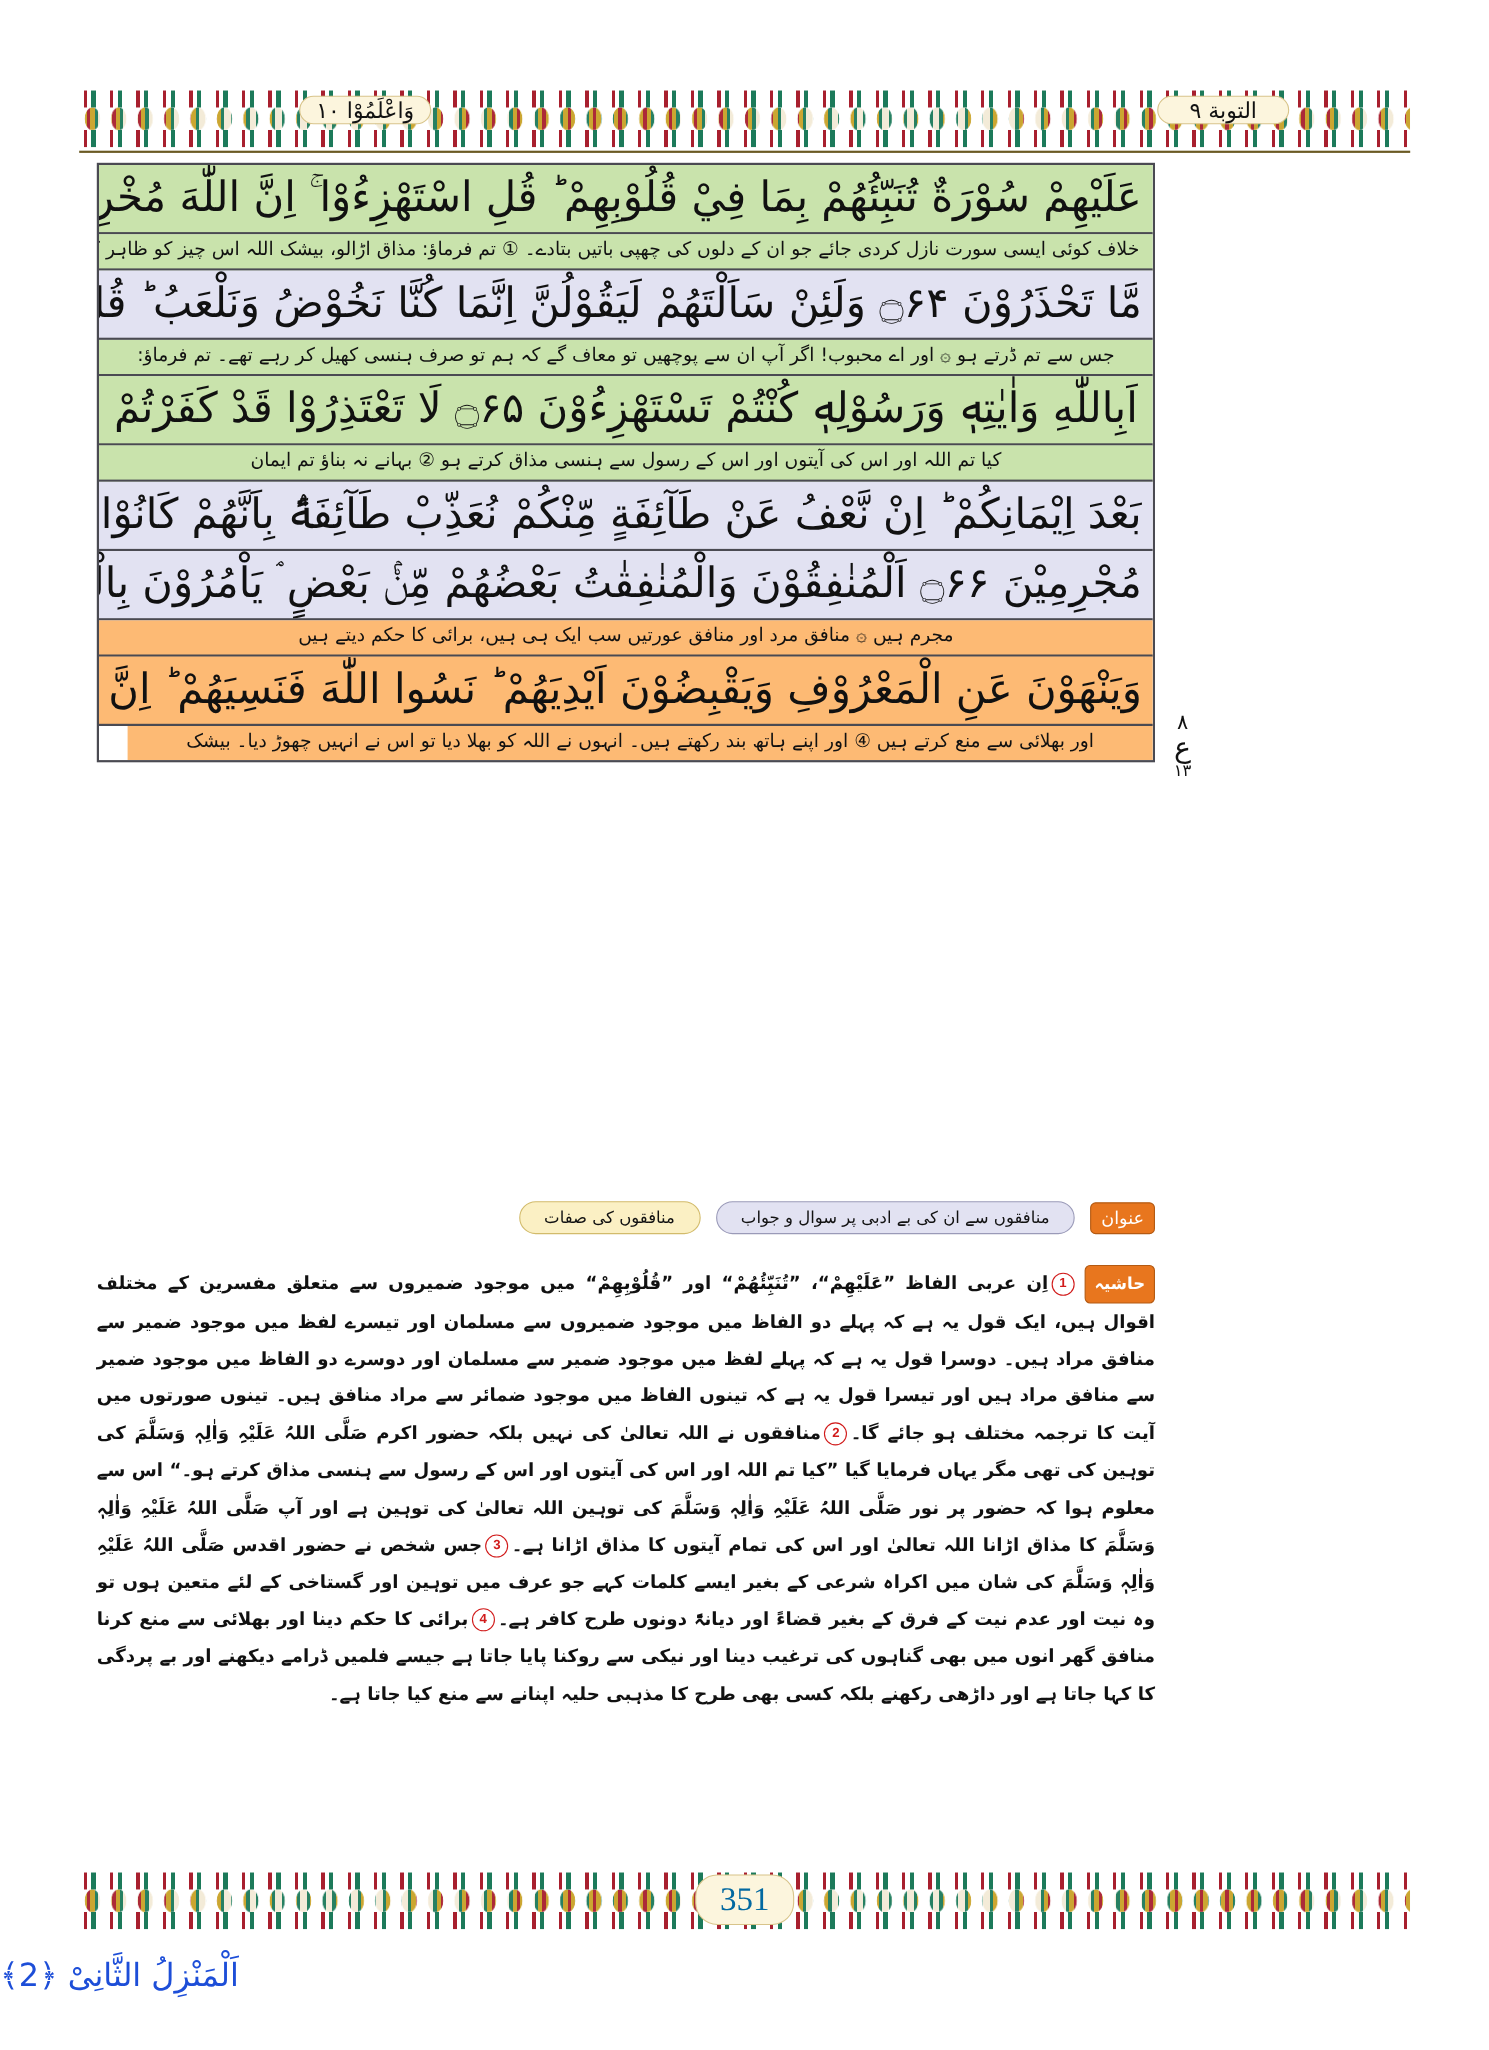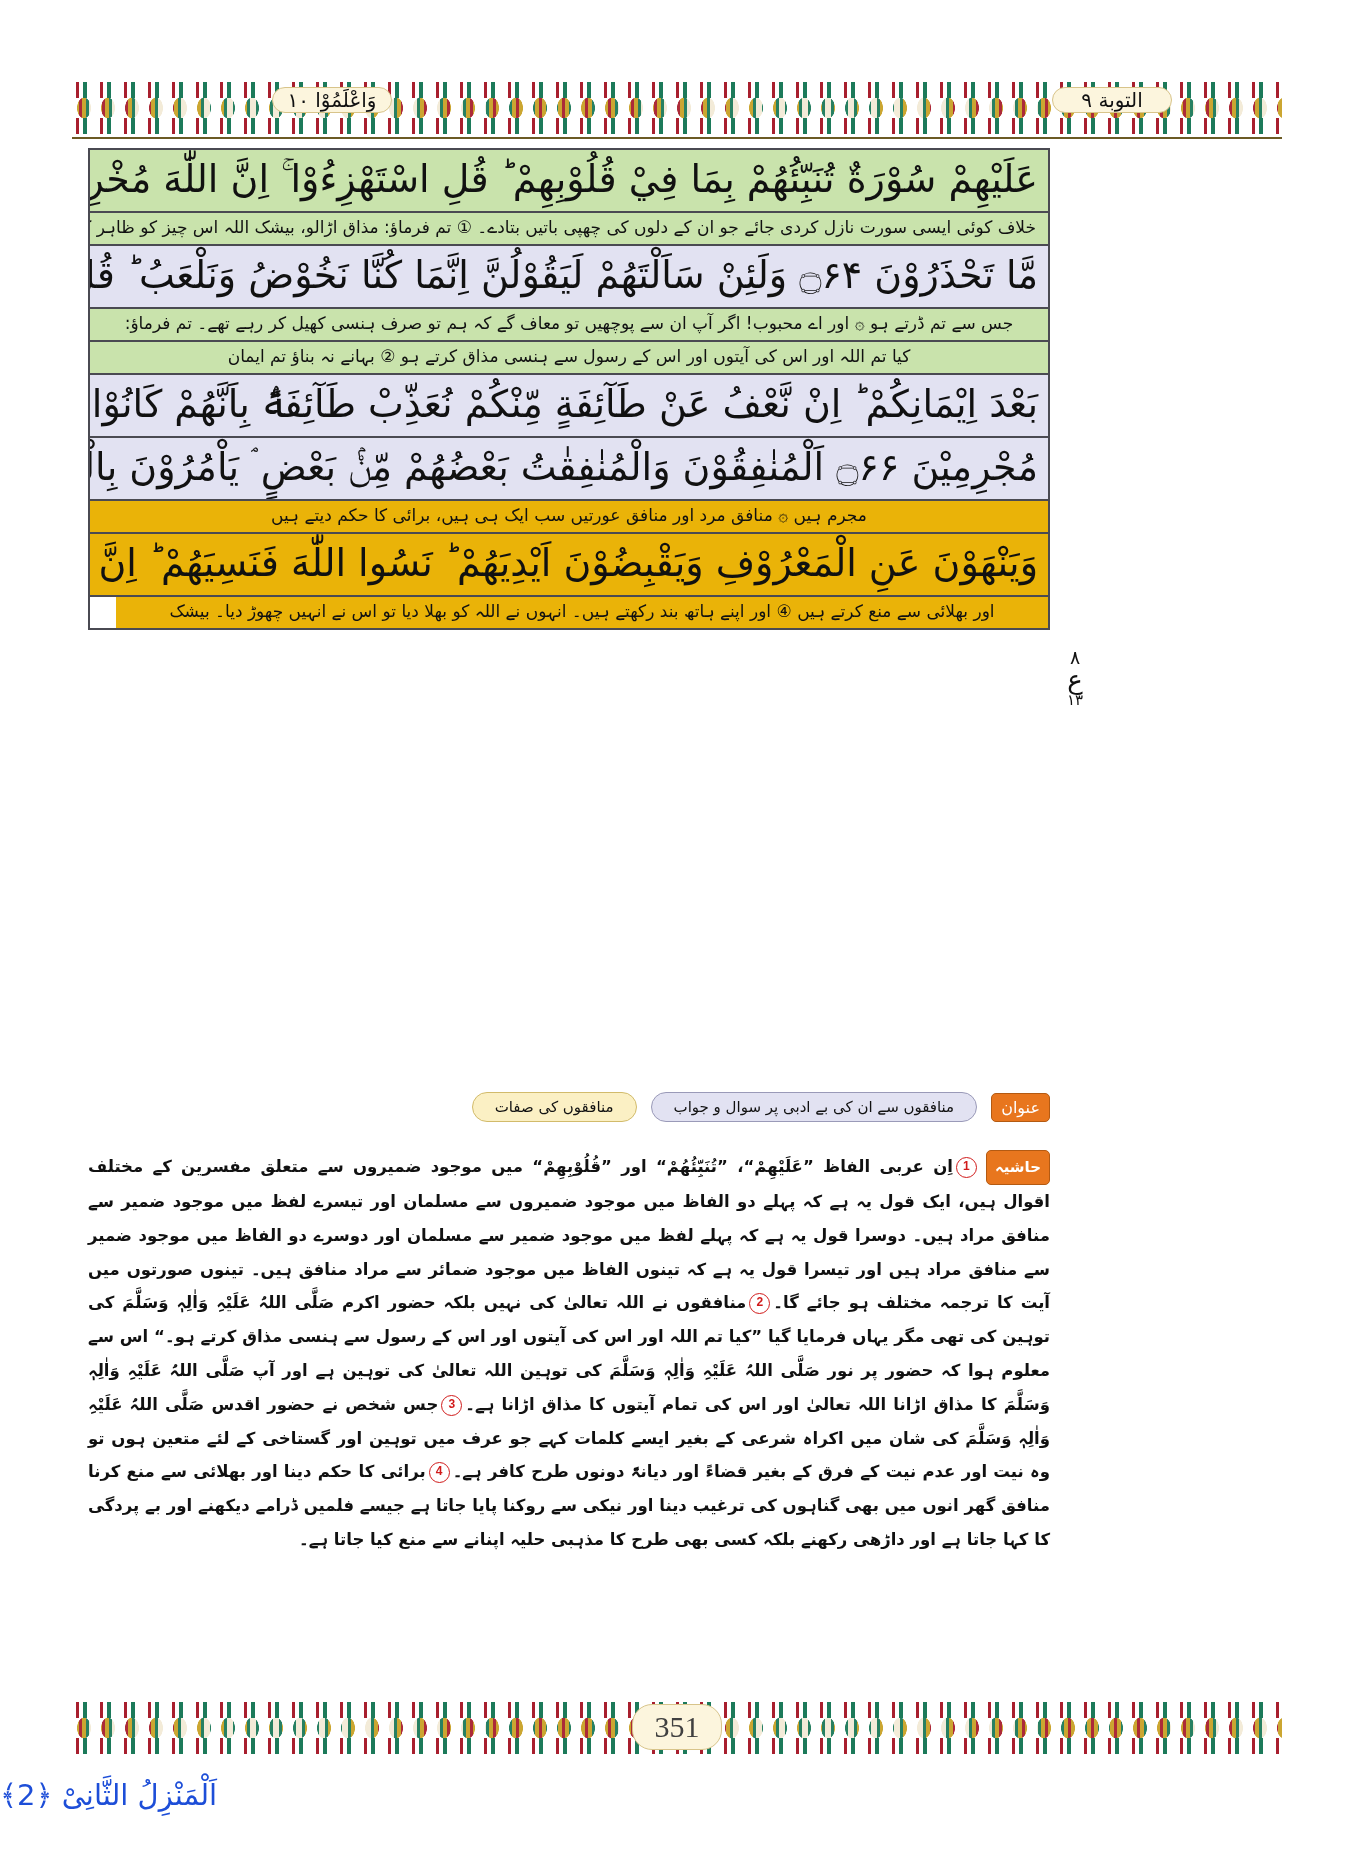--- a/index.html
+++ b/index.html
@@ -130,21 +130,21 @@
     line-height: 1.35;
     color: #111;
     direction: rtl;
     white-space: nowrap;
     overflow: hidden;
   }
   .row-last { border-bottom: none; margin-left: 26px; }
 
   .bg-green   { background: #c9e3ac; }
   .bg-lav     { background: #e2e2f2; }
-  .bg-cream   { background: #eab308; }
+  .bg-cream   { background: #fdba74; }
   .ruku-box {
     position: absolute;
     left: 1052px;
     top: 648px;
     width: 46px;
     text-align: center;
     font-family: "DejaVu Sans", "Liberation Sans", sans-serif;
     color: #111;
   }
   .ruku-box .rk-top { font-size: 19px; line-height: 1.0; }
@@ -236,21 +236,21 @@
     background: #fcf5dd;
     border: 1px solid #d8c48a;
     border-radius: 20px;
     min-width: 88px;
     height: 44px;
     display: flex;
     align-items: center;
     justify-content: center;
     font-family: "Liberation Serif", serif;
     font-size: 30px;
-    color: #404040;
+    color: #0369a1;
     z-index: 4;
   }
   .manzil {
     position: absolute;
     left: 0; right: 0;
     top: 1778px;
     text-align: left;
     font-family: "DejaVu Sans", "Liberation Sans", sans-serif;
     font-size: 29px;
     color: #1d4ed8;
@@ -276,20 +276,21 @@
       <div class="ayah-row bg-green">عَلَيْهِمْ سُوْرَةٌ تُنَبِّئُهُمْ بِمَا فِيْ قُلُوْبِهِمْ ؕ قُلِ اسْتَهْزِءُوْا ۚ اِنَّ اللّٰهَ مُخْرِجٌ</div>
       <div class="trans-row bg-green">خلاف کوئی ایسی سورت نازل کردی جائے جو ان کے دلوں کی چھپی باتیں بتادے۔ ① تم فرماؤ: مذاق اڑالو، بیشک اللہ اس چیز کو ظاہر کرنے والا ہے</div>
     </div>
 
     <div>
       <div class="ayah-row bg-lav">مَّا تَحْذَرُوْنَ ۝۶۴ وَلَئِنْ سَاَلْتَهُمْ لَيَقُوْلُنَّ اِنَّمَا كُنَّا نَخُوْضُ وَنَلْعَبُ ؕ قُلْ</div>
       <div class="trans-row bg-green">جس سے تم ڈرتے ہو ۞ اور اے محبوب! اگر آپ ان سے پوچھیں تو معاف گے کہ ہم تو صرف ہنسی کھیل کر رہے تھے۔ تم فرماؤ:</div>
     </div>
 
     <div>
+      <div class="ayah-row bg-green">اَبِاللّٰهِ وَاٰيٰتِهٖ وَرَسُوْلِهٖ كُنْتُمْ تَسْتَهْزِءُوْنَ ۝۶۵ لَا تَعْتَذِرُوْا قَدْ كَفَرْتُمْ</div>
       <div class="trans-row bg-green">کیا تم اللہ اور اس کی آیتوں اور اس کے رسول سے ہنسی مذاق کرتے ہو ② بہانے نہ بناؤ تم ایمان</div>
     </div>
 
     <div>
       <div class="ayah-row bg-lav">بَعْدَ اِيْمَانِكُمْ ؕ اِنْ نَّعْفُ عَنْ طَآئِفَةٍ مِّنْكُمْ نُعَذِّبْ طَآئِفَةًۢ بِاَنَّهُمْ كَانُوْا</div>
     </div>
 
     <div>
       <div class="ayah-row bg-lav">مُجْرِمِيْنَ ۝۶۶ اَلْمُنٰفِقُوْنَ وَالْمُنٰفِقٰتُ بَعْضُهُمْ مِّنْۢ بَعْضٍ ۘ يَاْمُرُوْنَ بِالْمُنْكَرِ</div>
       <div class="trans-row bg-cream">مجرم ہیں ۞ منافق مرد اور منافق عورتیں سب ایک ہی ہیں، برائی کا حکم دیتے ہیں</div>

